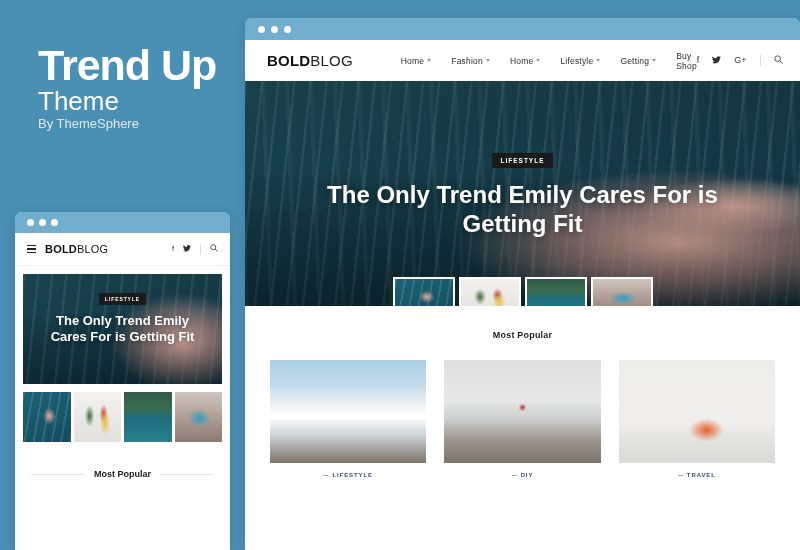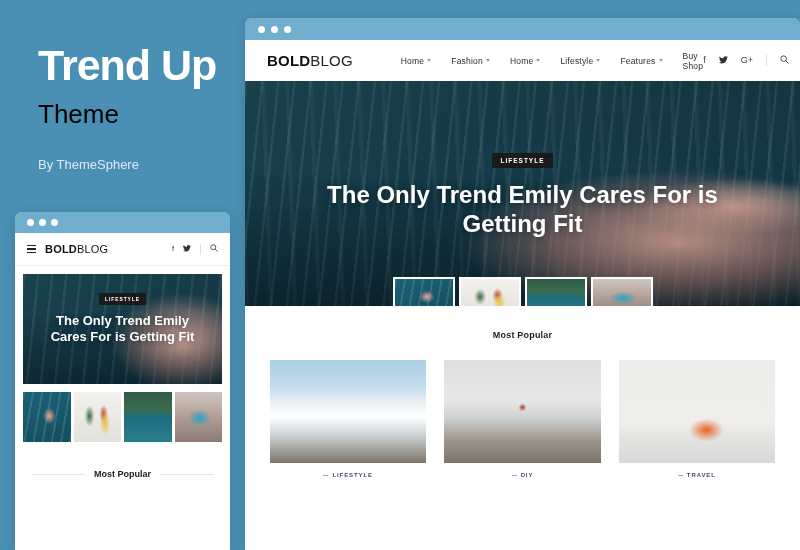--- a/index.html
+++ b/index.html
@@ -12,25 +12,25 @@
 
   
   .promo {
     position:absolute; left:38px; top:44px; width:200px;
   }
   .promo-title {
     font-size:43px; font-weight:bold; color:#ffffff;
     letter-spacing:-1px; line-height:1.0; white-space:nowrap;
   }
   .promo-sub {
-    font-size:26px; color:#000000; font-weight:300;
-    margin-top:14px; line-height:1;
+    font-size:26px; color:#ffffff; font-weight:300;
+    margin-top:1px; line-height:1;
   }
   .promo-by {
-    font-size:13px; color:#dce9f1; margin-top:30px; font-weight:300;
+    font-size:13px; color:#dce9f1; margin-top:2px; font-weight:300;
   }
 
   
   .win {
     background:#5eead4;
     border-radius:7px 7px 0 0;
     overflow:hidden;
     position:absolute;
     box-shadow:0 2px 14px rgba(0,0,0,0.13);
   }
@@ -240,21 +240,21 @@
         </div>
         <div class="d-menu-item">
           <span>Home</span>
           <i class="caret"></i>
         </div>
         <div class="d-menu-item">
           <span>Lifestyle</span>
           <i class="caret"></i>
         </div>
         <div class="d-menu-item">
-          <span>Features</span>
+          <span>Getting</span>
           <i class="caret"></i>
         </div>
         <div class="d-menu-item">
           <span>Buy Shop</span>
         </div>
       </nav>
       <div class="d-social">
         <span class="soc">f</span>
         <span class="soc">
           <svg width="9" height="8" viewBox="0 0 16 14">

